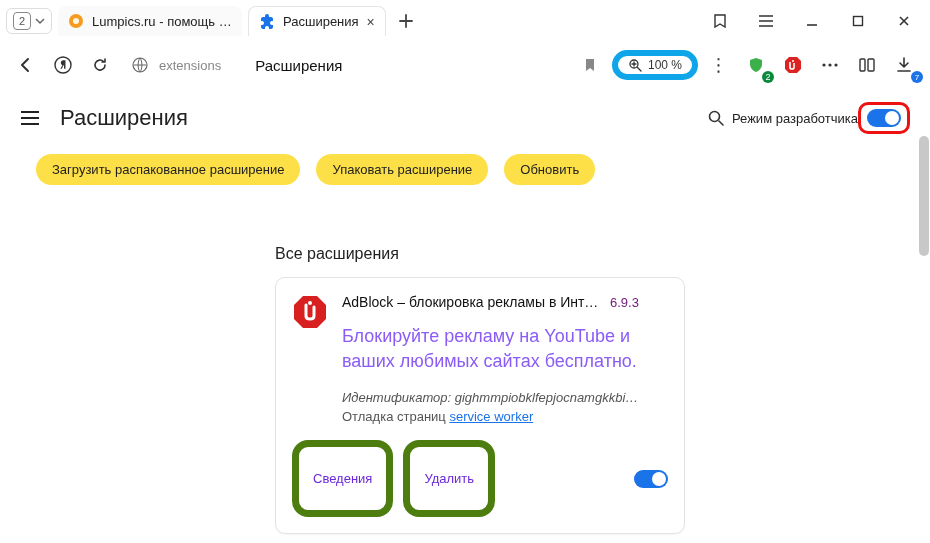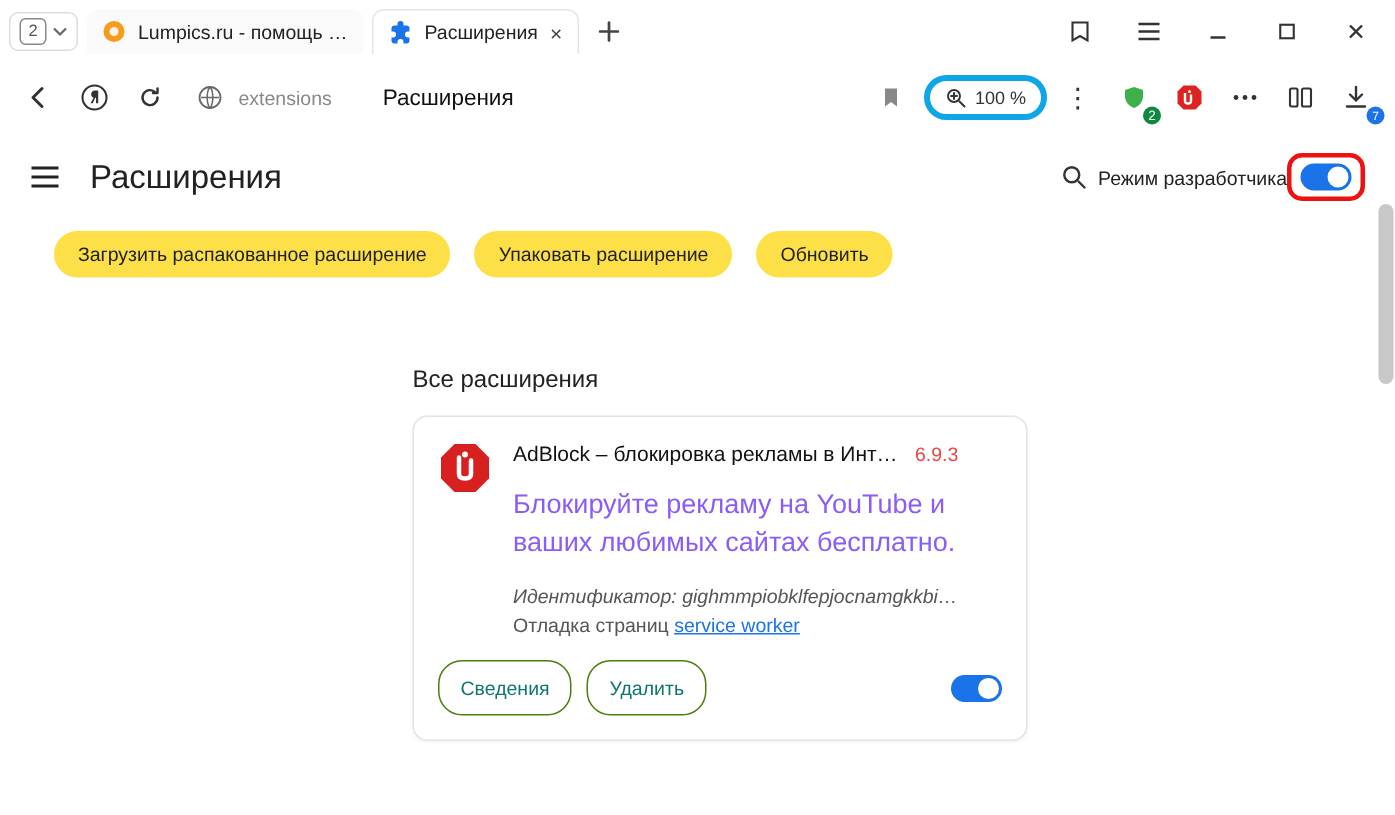--- a/index.html
+++ b/index.html
@@ -66,21 +66,21 @@
     border-radius: 20px;
     color:#333;
     position:relative;
   }
   .addr .host { color:#888; }
   .addr .title { color:#111; margin-left: 24px; font-size:15px; }
   .addr .ico { width:18px; height:18px; display:flex; align-items:center; justify-content:center;}
   .addr .star { position:absolute; right:10px; color:#888; }
   .zoom-pill {
     display:flex; align-items:center; gap:6px;
-    height:30px; border:4px solid #0ea5e9; border-radius:16px;
+    height:30px; border:6px solid #0ea5e9; border-radius:16px;
     padding:0 10px; color:#333; font-size:12px;
   }
   .dots { font-size:18px; letter-spacing:1px; color:#333; }
   .ext-shield { position:relative; }
   .ext-shield .badge {
     position:absolute; bottom:-2px; right:-2px;
     background:#0b8a3d; color:#fff; font-size:9px;
     width:12px; height:12px; border-radius:50%;
     display:flex; align-items:center; justify-content:center;
   }
@@ -138,32 +138,32 @@
     border-radius:10px; padding:16px;
     box-shadow: 0 1px 2px rgba(0,0,0,0.04);
   }
   .ext-top { display:flex; gap:14px; }
   .ext-icon {
     width:36px; height:36px; flex-shrink:0;
   }
   .ext-meta { flex:1; min-width:0; }
   .ext-title-row { display:flex; align-items:center; gap:8px; white-space:nowrap; }
   .ext-title { max-width:260px; overflow:hidden; text-overflow:ellipsis; font-size:14px; color:#111; }
-  .ext-ver { font-size:13px; color:#ef4444; }
+  .ext-ver { font-size:13px; color:#701a75; }
   .ext-desc { font-size:18px; color:#8b5cf6; margin-top:14px; line-height:1.4; }
   .ext-id { font-size:13px; color:#555; margin-top:16px; white-space:nowrap; overflow:hidden; text-overflow:ellipsis;font-style:italic; }
   .ext-debug { font-size:13px; color:#555; margin-top:4px; }
   .ext-debug a { color:#1a73e8; text-decoration:underline; cursor:pointer; }
   .ext-foot {
     display:flex; align-items:center; gap:10px; margin-top:16px;
   }
   .ext-foot .spacer { flex:1; }
   .small-btn {
-    background:#fff; border:1px solid #4d7c0f; color:#0f766e;
-    border-radius:16px; padding:10px 14px; font-size:13px; cursor:pointer;
+    background:#fff; border:7px solid #4d7c0f; color:#6d28d9;
+    border-radius:16px; padding:24px 14px; font-size:13px; cursor:pointer;
   }
   
   .vscroll {
     position:absolute; right:1px; top:136px; width:10px; height:120px;
     background:#c8c8c8; border-radius:5px;
   }
   
   svg { display:block; }
 </style>
 </head>

